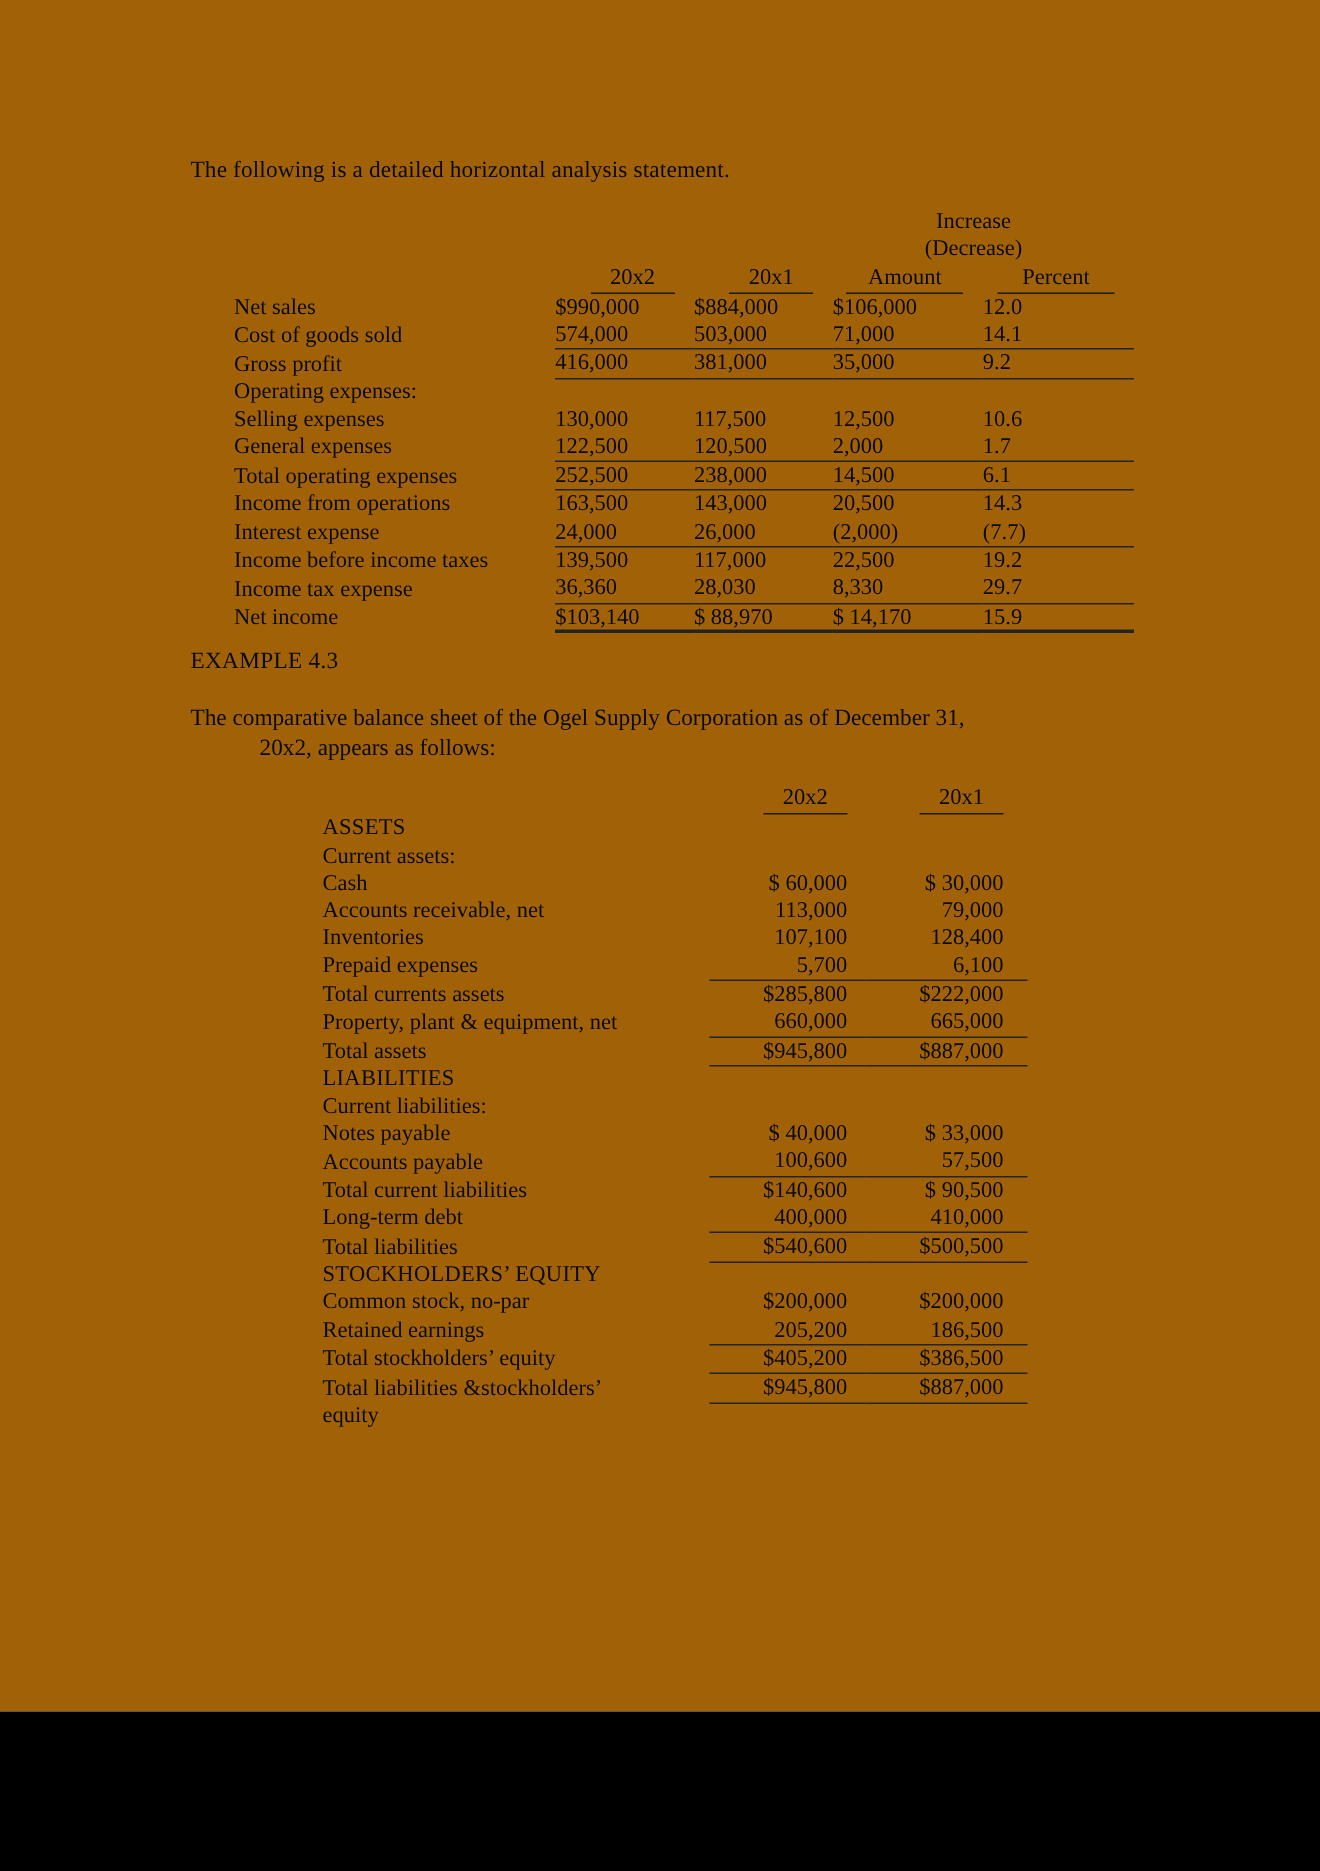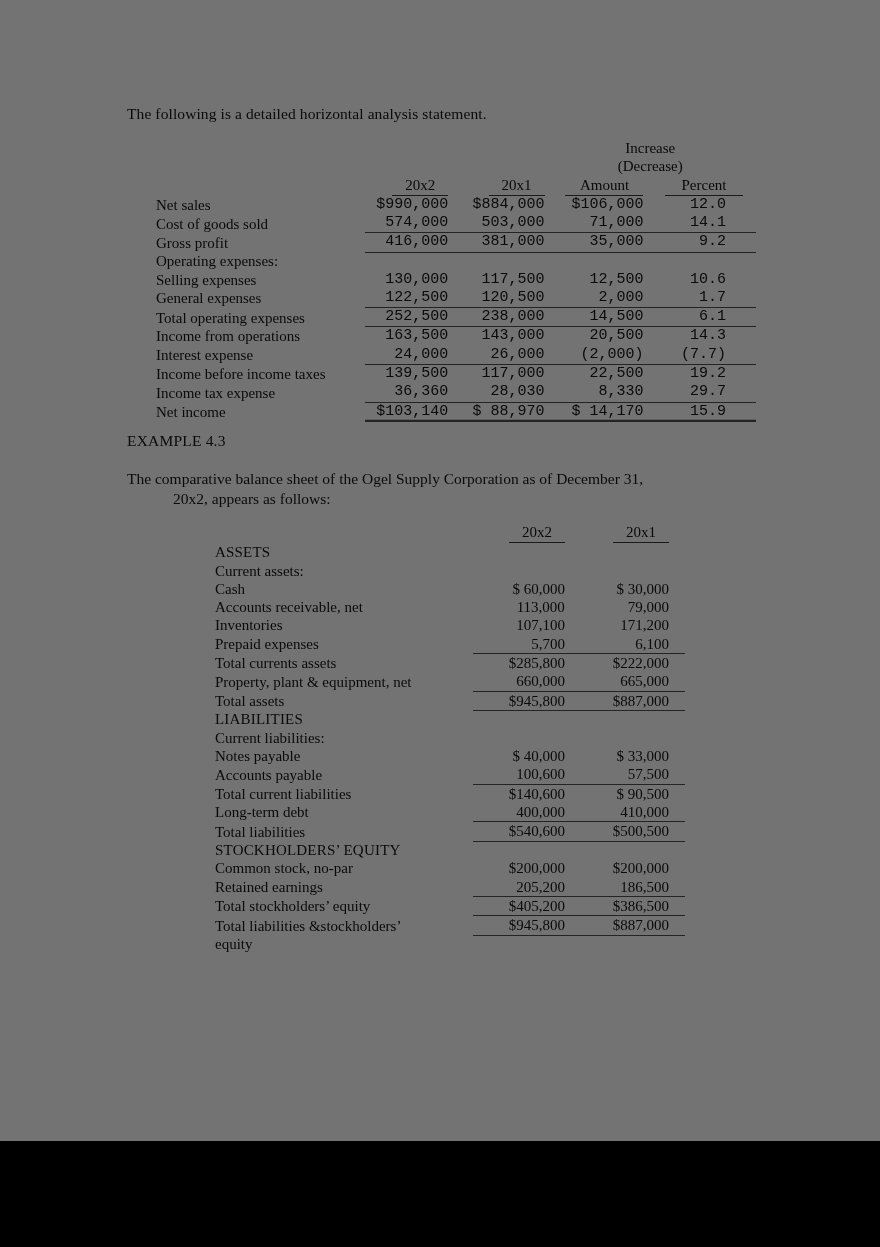--- a/index.html
+++ b/index.html
@@ -16,21 +16,21 @@
     font-family: "Liberation Serif", "DejaVu Serif", serif;
     color: #0a0a0a;
     -webkit-font-smoothing: antialiased;
   }
 
   .page {
     position: absolute;
     left: 0; top: 0;
     width: 880px;
     height: 1141px;
-    background: #737373;
+    background: #a16207;
   }
 
   .bottom-bar {
     position: absolute;
     left: 0;
     top: 1141px;
     width: 880px;
     height: 106px;
     background: #000000;
   }
@@ -61,24 +61,23 @@
     vertical-align: bottom;
     white-space: nowrap;
   }
   .t1 .lbl {
     text-align: left;
     width: 232px;
     padding-right: 4px;
     margin-left: 28px;
   }
   .t1 .num {
-    text-align: right;
+    text-align: left;
     width: 92px;
     padding-right: 13px;
-    font-family: Liberation Mono, monospace;
   }
   .t1 .num.pct {
     width: 76px;
     padding-right: 30px;
   }
   .t1 .hd {
     text-align: right;
     padding-right: 13px;
     font-size: 15px;
   }
@@ -304,21 +303,21 @@
           <td class="num c2">$ 30,000</td>
         </tr>
         <tr>
           <td class="lbl indent1">Accounts receivable, net</td>
           <td class="num">113,000</td>
           <td class="num c2">79,000</td>
         </tr>
         <tr>
           <td class="lbl indent1">Inventories</td>
           <td class="num">107,100</td>
-          <td class="num c2">171,200</td>
+          <td class="num c2">128,400</td>
         </tr>
         <tr>
           <td class="lbl indent1">Prepaid expenses</td>
           <td class="num ul">5,700</td>
           <td class="num c2 ul">6,100</td>
         </tr>
         <tr>
           <td class="lbl indent2">Total currents assets</td>
           <td class="num">$285,800</td>
           <td class="num c2">$222,000</td>

